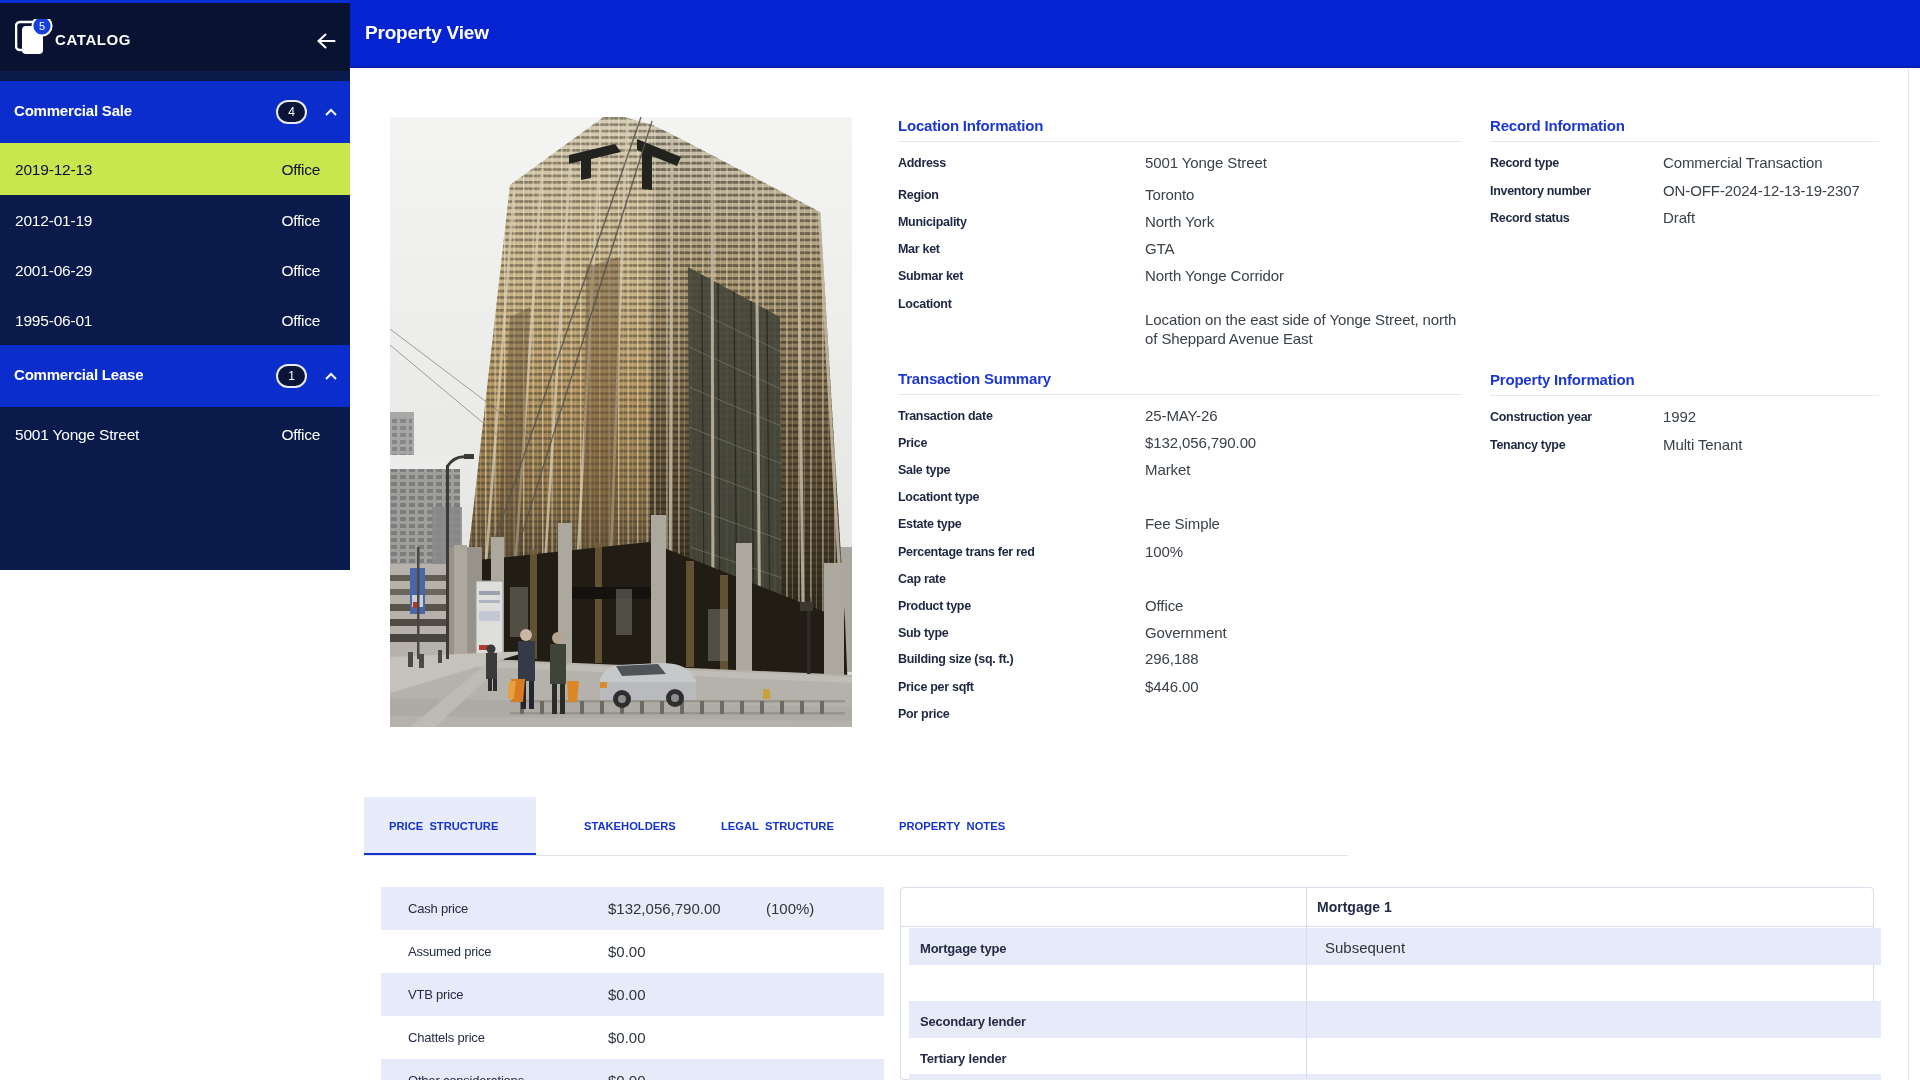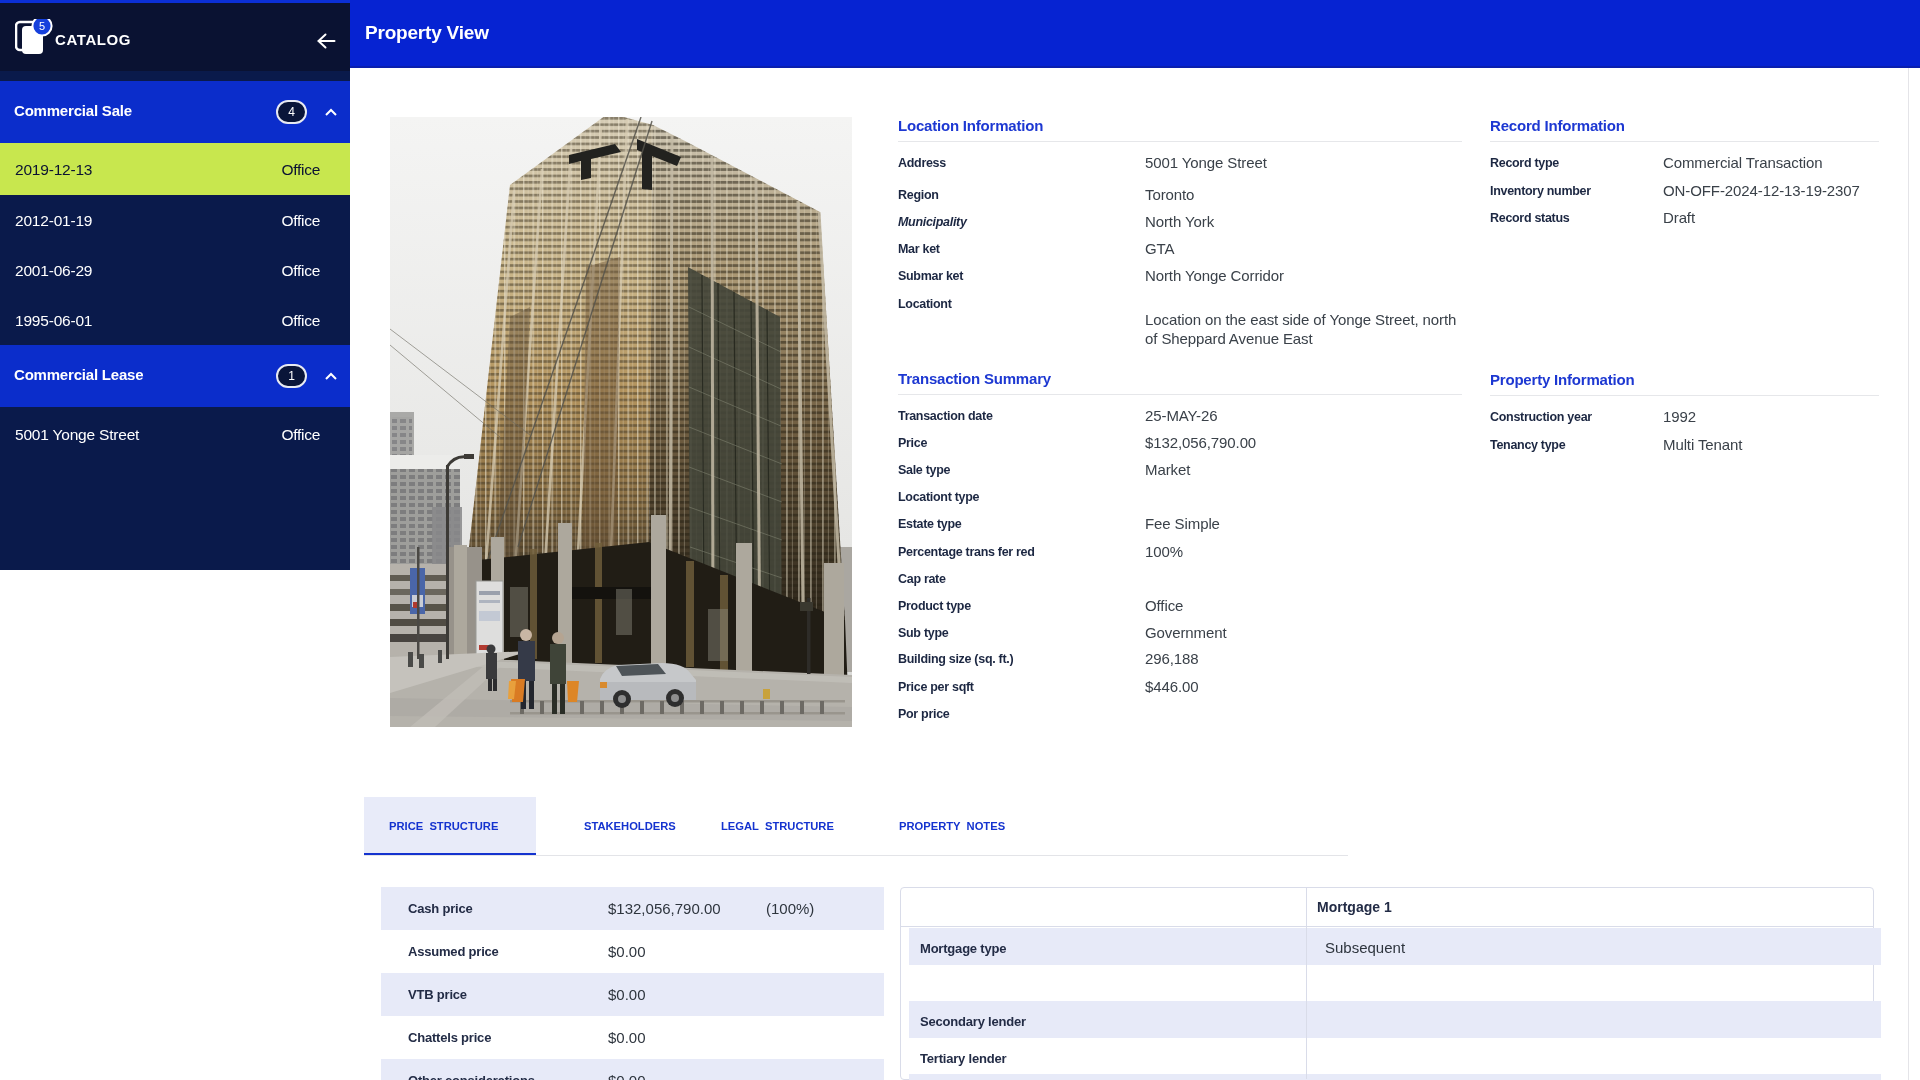--- a/index.html
+++ b/index.html
@@ -47,21 +47,21 @@
 
 #tab-active { position:absolute; left:364px; top:797px; width:172px; height:59px;
   background:#e8ebf9; border-bottom:3px solid #1433cf; }
 .tab-lbl { position:absolute; top:820px; color:#1433cf; font-size:11.2px;
   font-weight:bold; letter-spacing:0px; white-space:pre; }
 #tabs-line { position:absolute; left:364px; top:855px; width:984px; height:1px; background:#e3e4e8; }
 
 
 .prow { position:absolute; left:381px; width:503px; height:43px; }
 .prow .l { position:absolute; left:27px; top:14px; color:#232c46; font-size:13px;
-  font-weight:bold; letter-spacing:-0.2px; }
+  font-weight:normal; letter-spacing:-0.2px; }
 .prow .v { position:absolute; left:227px; top:13px; color:#2e353e; font-size:15px; }
 .prow .p { position:absolute; left:385px; top:13px; color:#2e353e; font-size:15px; }
 
 
 #mtable { position:absolute; left:900px; top:887px; width:974px; height:193px;
   border:1px solid #d9dce9; border-radius:4px; background:#fff; }
 .mrow { position:absolute; left:8px; width:972px; height:37px; }
 .mrow .l { position:absolute; left:11px; top:13px; color:#232c46; font-size:13px;
   font-weight:bold; letter-spacing:-0.2px; }
 .mrow .v { position:absolute; left:416px; top:11px; color:#2e353e; font-size:15px; }
@@ -350,21 +350,21 @@
   <rect x="373" y="572" width="7" height="10" fill="#c8a23c"></rect>
 </svg>
 </div>
 
 <div class="sec-title" style="left:898px; top:117px;">Location Information</div>
 <div class="hr" style="left:898px; top:141px; width:564px;"></div>
 <div class="lbl" style="left:898px; top:156px;">Address</div>
 <div class="val" style="left:1145px; top:154px;">5001 Yonge Street</div>
 <div class="lbl" style="left:898px; top:188px;">Region</div>
 <div class="val" style="left:1145px; top:186px;">Toronto</div>
-<div class="lbl" style="left:898px; top:215px;font-style:italic;">Municipality</div>
+<div class="lbl" style="left:898px; top:215px;">Municipality</div>
 <div class="val" style="left:1145px; top:213px;">North York</div>
 <div class="lbl" style="left:898px; top:242px;">Mar ket</div>
 <div class="val" style="left:1145px; top:240px;">GTA</div>
 <div class="lbl" style="left:898px; top:269px;">Submar ket</div>
 <div class="val" style="left:1145px; top:267px;">North Yonge Corridor</div>
 <div class="lbl" style="left:898px; top:297px;">Locationt</div>
 <div class="val" style="left:1145px; top:310px; line-height:19px; white-space:normal; width:317px;">Location on the east side of Yonge Street, north of Sheppard Avenue East</div>
 
 <div class="sec-title" style="left:898px; top:370px;">Transaction Summary</div>
 <div class="hr" style="left:898px; top:394px; width:564px;"></div>

